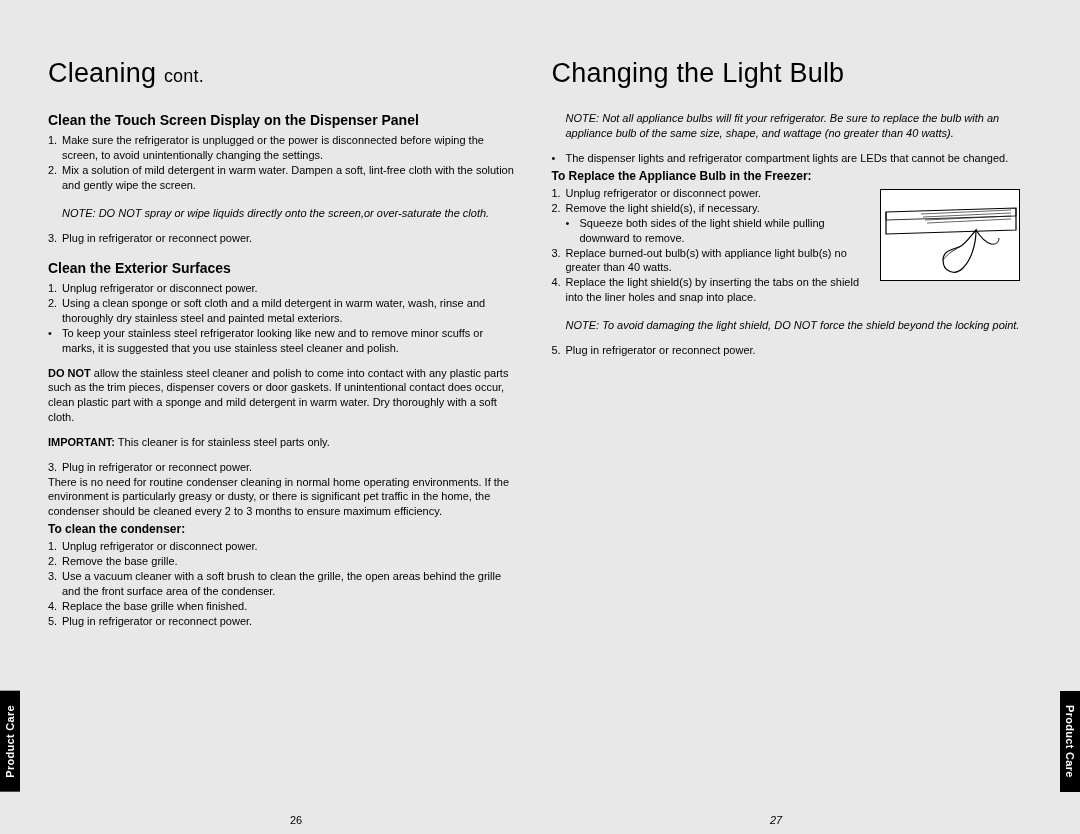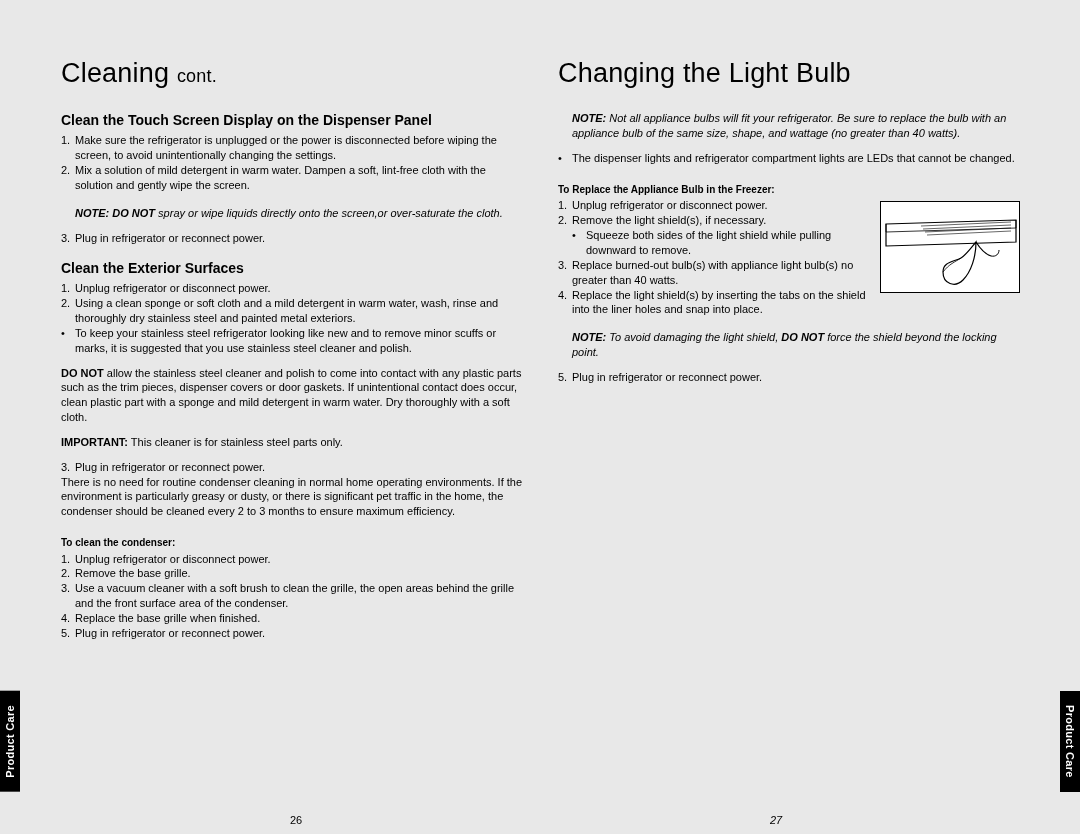--- a/index.html
+++ b/index.html
@@ -6,21 +6,21 @@
   body {
     width: 1080px;
     height: 834px;
     background: #e8e8e8;
     font-family: "Helvetica Neue", Helvetica, Arial, sans-serif;
     position: relative;
     color: #000;
   }
   .page-content {
     display: flex;
-    padding: 55px 60px 30px 61px;
+    padding: 55px 60px 30px 48px;
     height: 100%;
     gap: 35px;
   }
   .column {
     flex: 1;
     font-size: 11px;
     line-height: 1.35;
   }
   .main-heading {
     font-size: 27px;
@@ -68,30 +68,30 @@
     width: 14px;
     margin-left: -14px;
     flex-shrink: 0;
   }
   .note-block {
     padding-left: 14px;
     margin-top: 13px;
     margin-bottom: 10px;
     font-style: italic;
   }
-  .note-block .bold-inline { font-weight: bold; font-style: italic; }
+  .note-block .bold-inline { font-weight: normal; font-style: italic; }
   .para {
     margin-top: 10px;
   }
   .bold-inline { font-weight: bold; }
   .italic-inline { font-style: italic; }
   .sub-subheading {
-    font-size: 10px;
+    font-size: 12px;
     font-weight: bold;
-    margin-top: 17px;
+    margin-top: 2px;
     margin-bottom: 2px;
   }
   .page-num {
     position: absolute;
     bottom: 8px;
     font-size: 11px;
   }
   .page-num.left { left: 290px; }
   .page-num.right { left: 770px; font-style: italic; }
   .side-tab {

